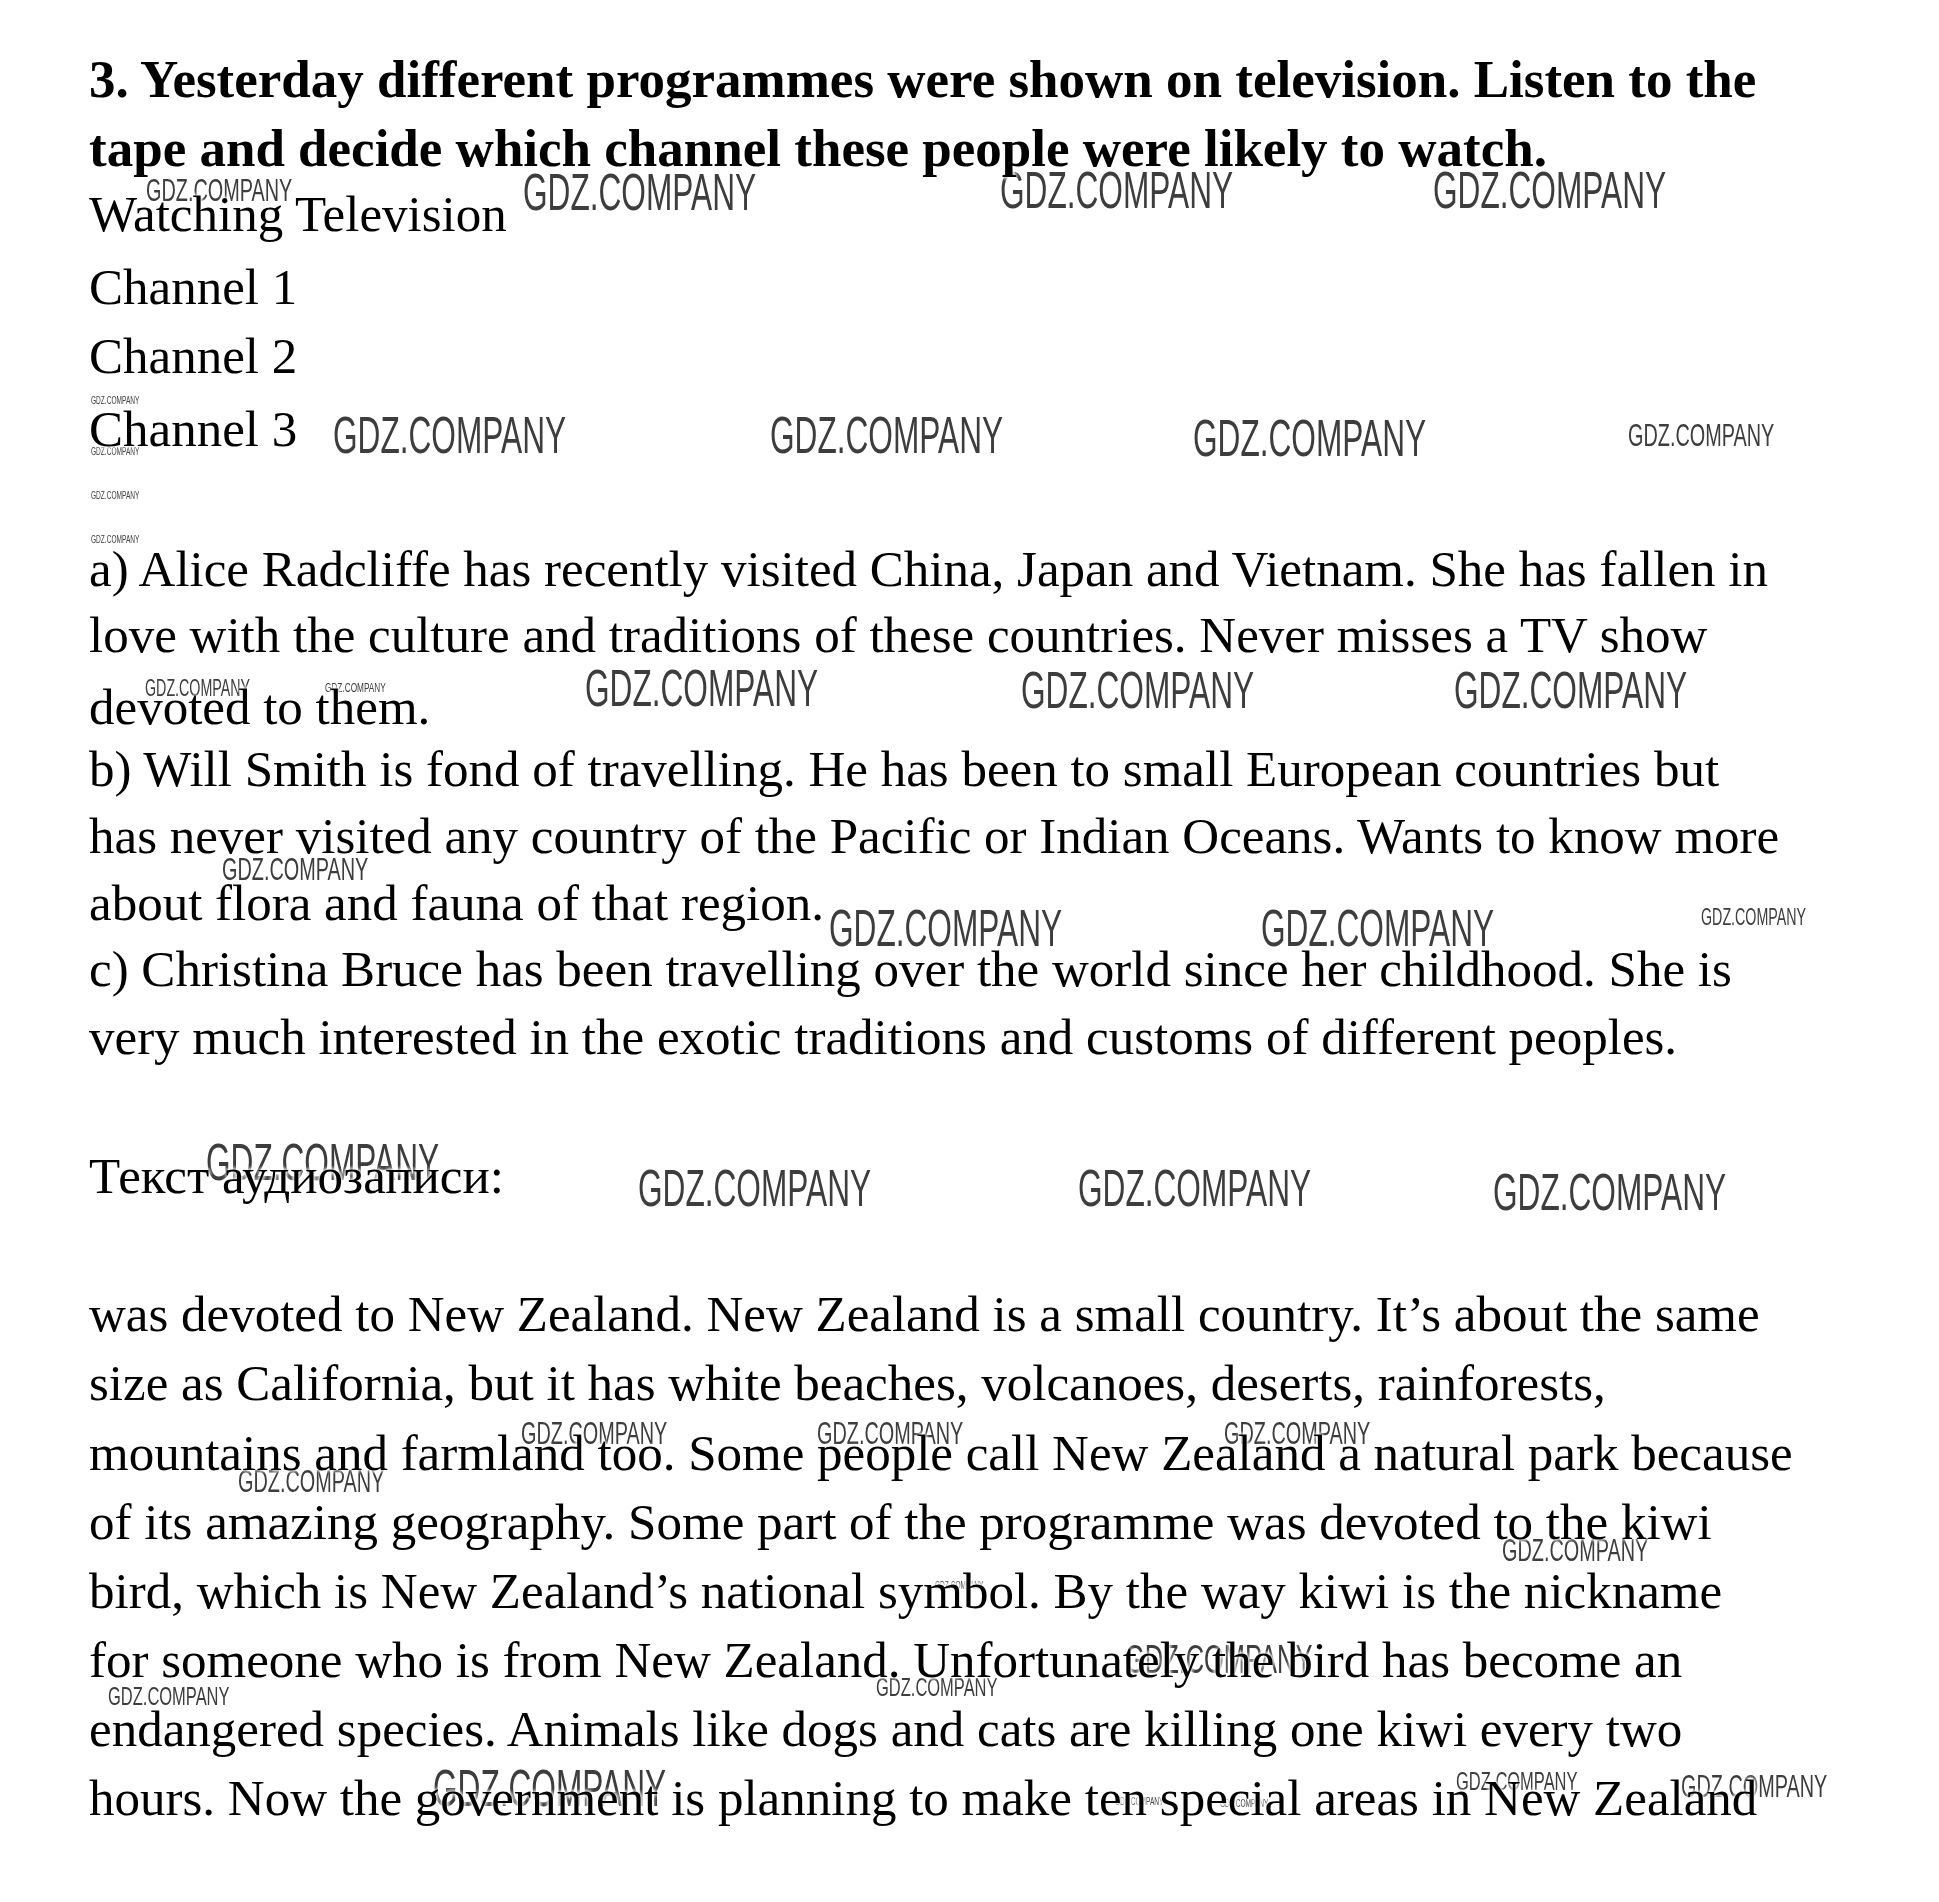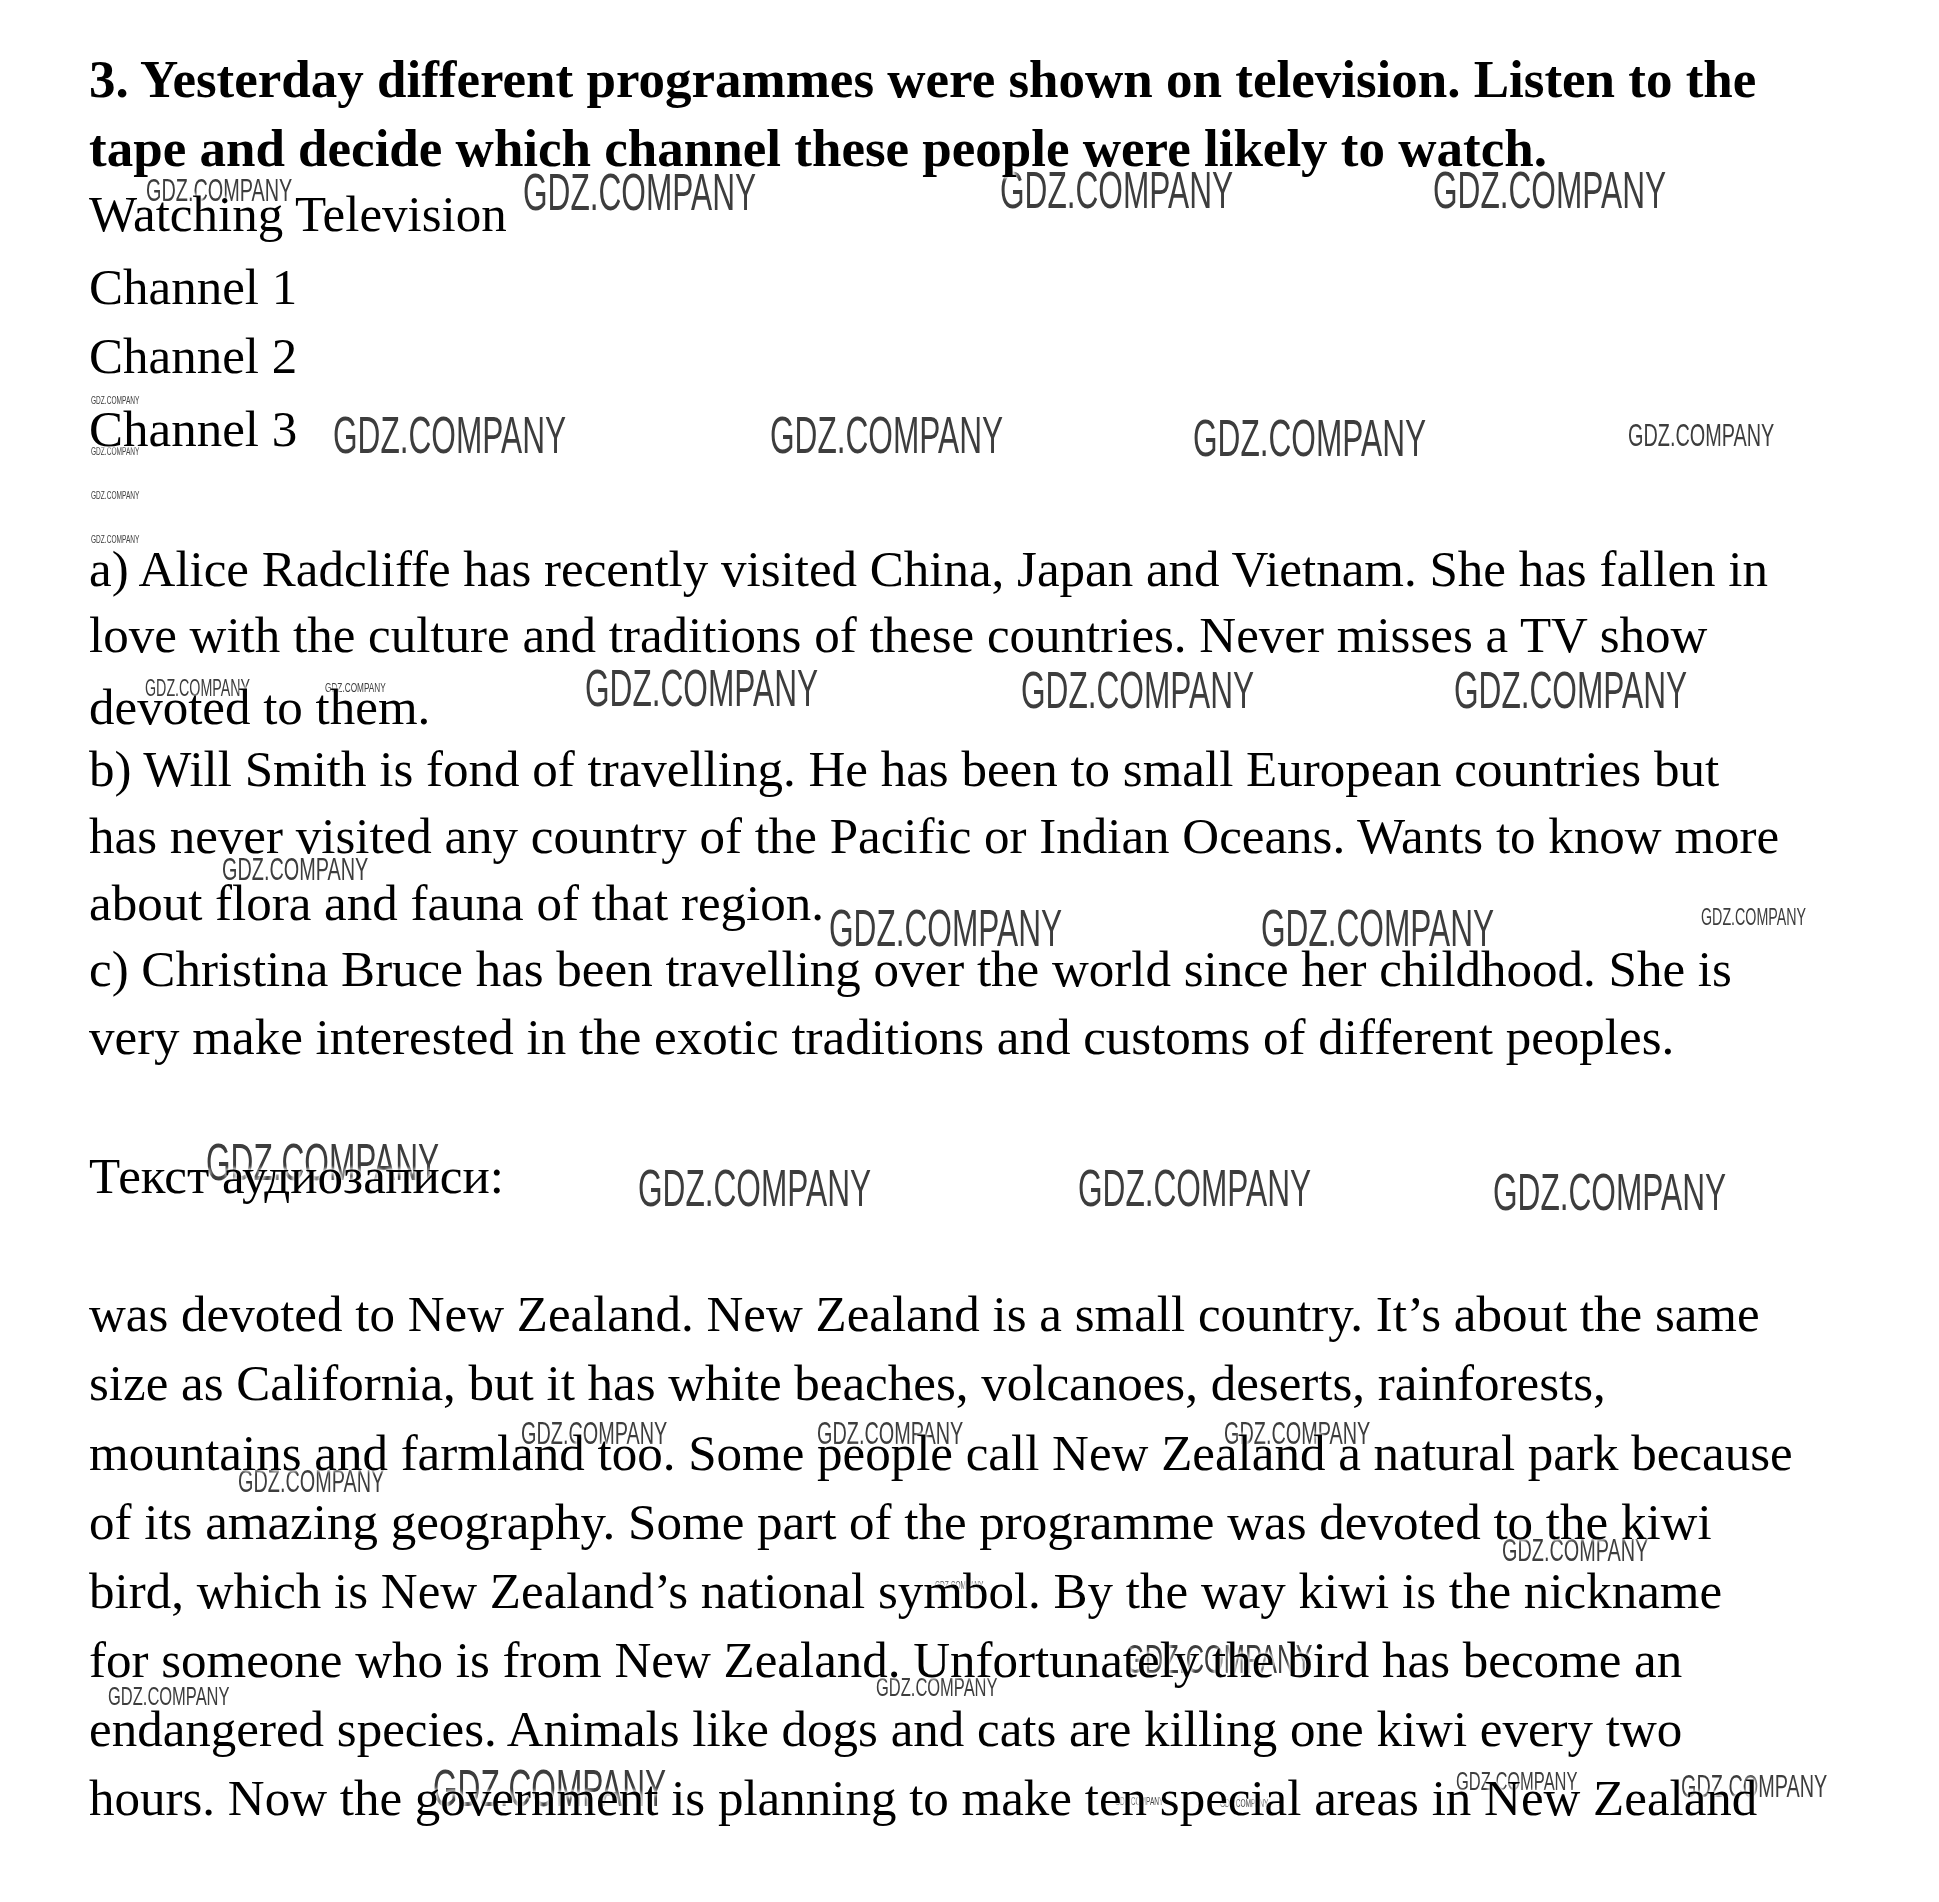--- a/index.html
+++ b/index.html
@@ -56,21 +56,21 @@
   <div class="tline" style="top:322px">Channel 2</div>
   <div class="tline" style="top:395px">Channel 3</div>
 
   <div class="tline" style="top:535px">a) Alice Radcliffe has recently visited China, Japan and Vietnam. She has fallen in</div>
   <div class="tline" style="top:601px">love with the culture and traditions of these countries. Never misses a TV show</div>
   <div class="tline" style="top:673px">devoted to them.</div>
   <div class="tline" style="top:735px">b) Will Smith is fond of travelling. He has been to small European countries but</div>
   <div class="tline" style="top:802px">has never visited any country of the Pacific or Indian Oceans. Wants to know more</div>
   <div class="tline" style="top:869px">about flora and fauna of that region.</div>
   <div class="tline" style="top:935px">c) Christina Bruce has been travelling over the world since her childhood. She is</div>
-  <div class="tline" style="top:1003px">very make interested in the exotic traditions and customs of different peoples.</div>
+  <div class="tline" style="top:1003px">very much interested in the exotic traditions and customs of different peoples.</div>
 
   <div class="tline" style="top:1142px">Текст аудиозаписи:</div>
   <div class="tline" style="top:1280px">was devoted to New Zealand. New Zealand is a small country. It’s about the same</div>
   <div class="tline" style="top:1349px">size as California, but it has white beaches, volcanoes, deserts, rainforests,</div>
   <div class="tline" style="top:1488px">of its amazing geography. Some part of the programme was devoted to the kiwi</div>
   <div class="tline" style="top:1419px">mountains and farmland too. Some people call New Zealand a natural park because</div>
   <div class="tline" style="top:1557px">bird, which is New Zealand’s national symbol. By the way kiwi is the nickname</div>
   <div class="tline" style="top:1626px">for someone who is from New Zealand. Unfortunately the bird has become an</div>
   <div class="tline" style="top:1695px">endangered species. Animals like dogs and cats are killing one kiwi every two</div>
   <div class="tline" style="top:1764px">hours. Now the government is planning to make ten special areas in New Zealand</div>

